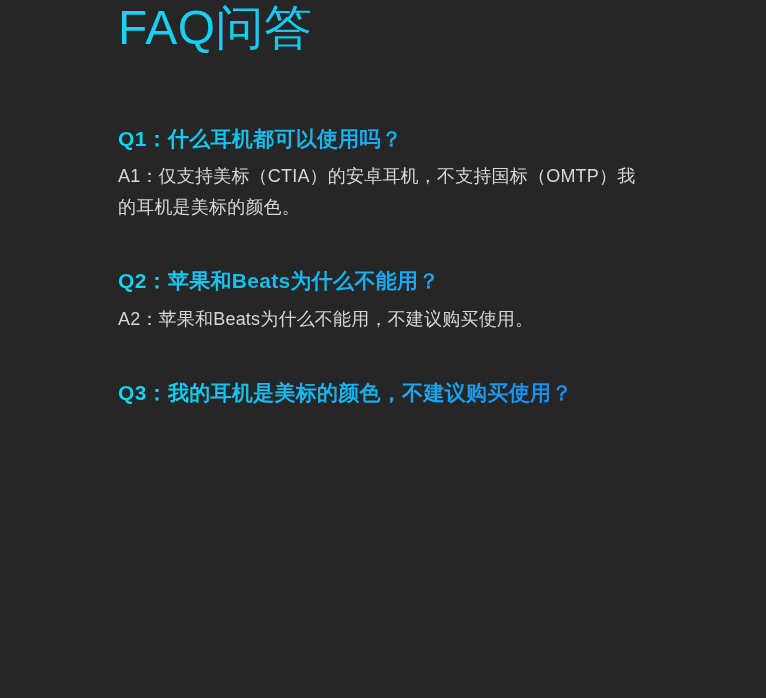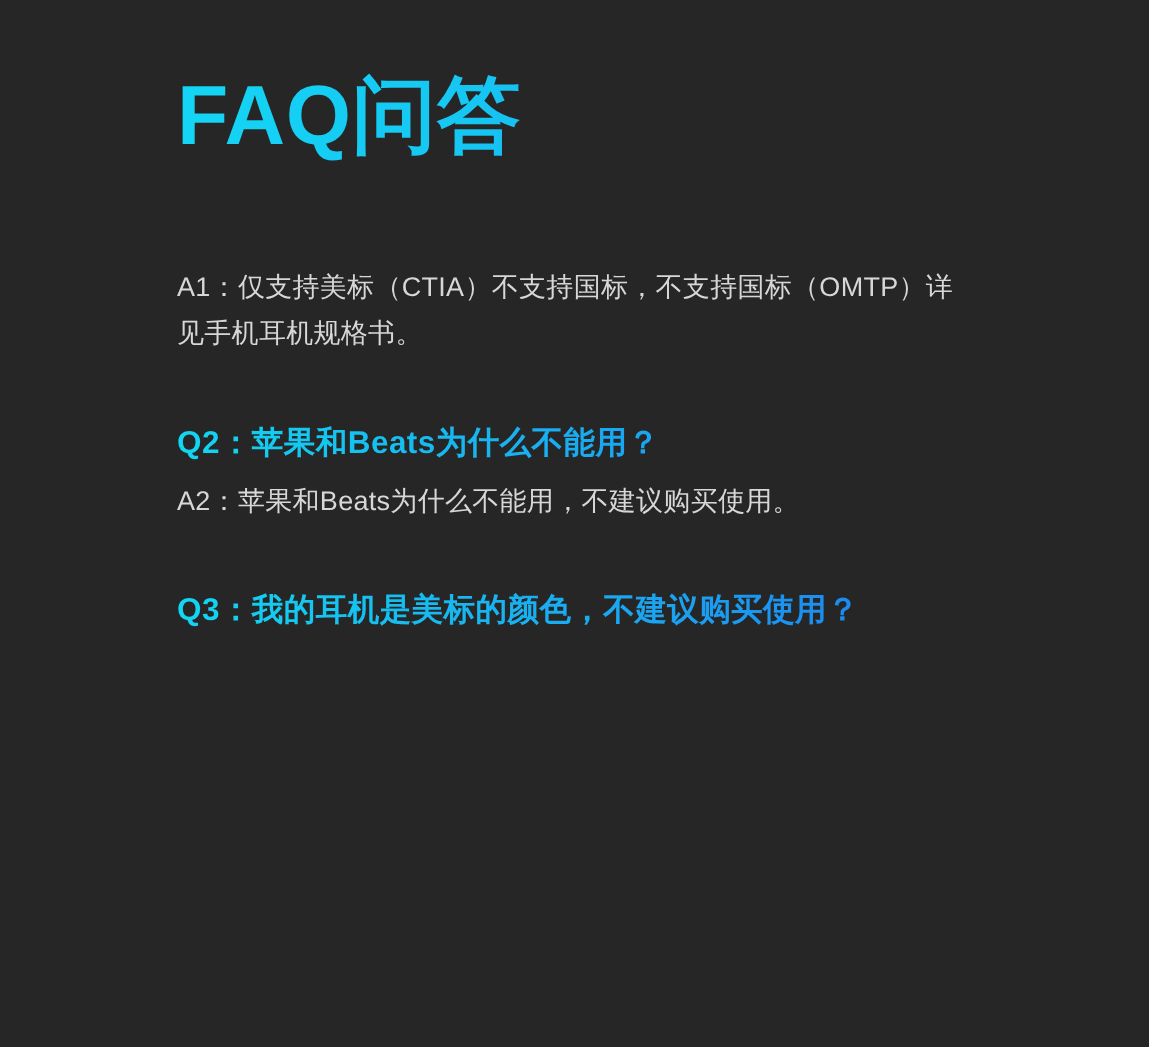--- a/index.html
+++ b/index.html
@@ -19,23 +19,22 @@
     position: relative;
     width: 766px;
     height: 698px;
     box-sizing: border-box;
     padding: 0 118px;
   }
 
   
   .page-title {
     margin: 0;
-    padding-top: 44px;
-    font-size: 56px;
-    font-weight: bold;
+    font-size: 48px;
+    font-weight: normal;
     line-height: 1.18;
     letter-spacing: 0.5px;
     background-image: linear-gradient(95deg, #14d6f5 0%, #16c6f2 38%, #1e9bf2 72%, #1a7ff0 100%);
     -webkit-background-clip: text;
     background-clip: text;
     color: transparent;
     -webkit-text-fill-color: transparent;
     white-space: nowrap;
   }
 
@@ -81,21 +80,22 @@
 </head>
 <body>
 
 <div class="page">
 
   <h1 class="page-title">FAQ问答</h1>
 
   <ul class="faq-list">
 
     <li class="faq-item">
-      <p class="faq-answer">A1：仅支持美标（CTIA）不支持国标，不支持国标（OMTP）详见手机耳机规格书。</p>
+      <p class="faq-question">Q1：什么耳机都可以使用吗？</p>
+      <p class="faq-answer">A1：仅支持美标（CTIA）的安卓耳机，不支持国标（OMTP）我的耳机是美标的颜色。</p>
     </li>
 
     <li class="faq-item">
       <p class="faq-question">Q2：苹果和Beats为什么不能用？</p>
       <p class="faq-answer">A2：苹果和Beats为什么不能用，不建议购买使用。</p>
     </li>
 
     <li class="faq-item">
       <p class="faq-question">Q3：我的耳机是美标的颜色，不建议购买使用？</p>
     </li>

